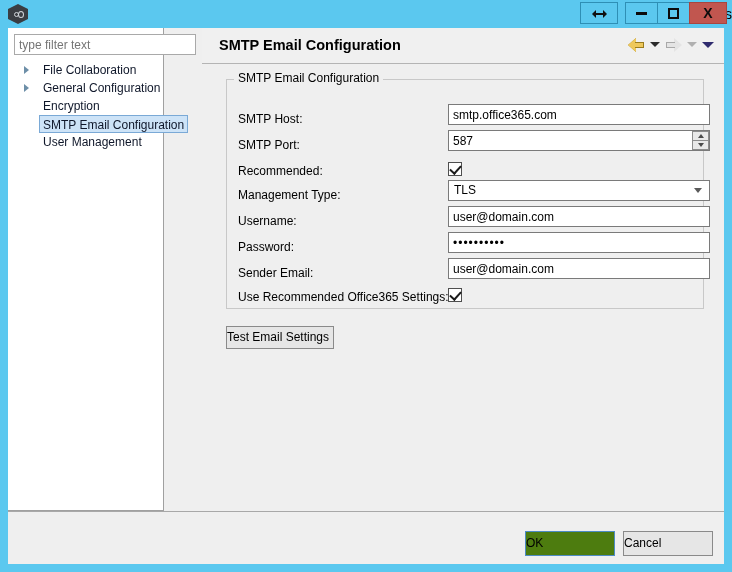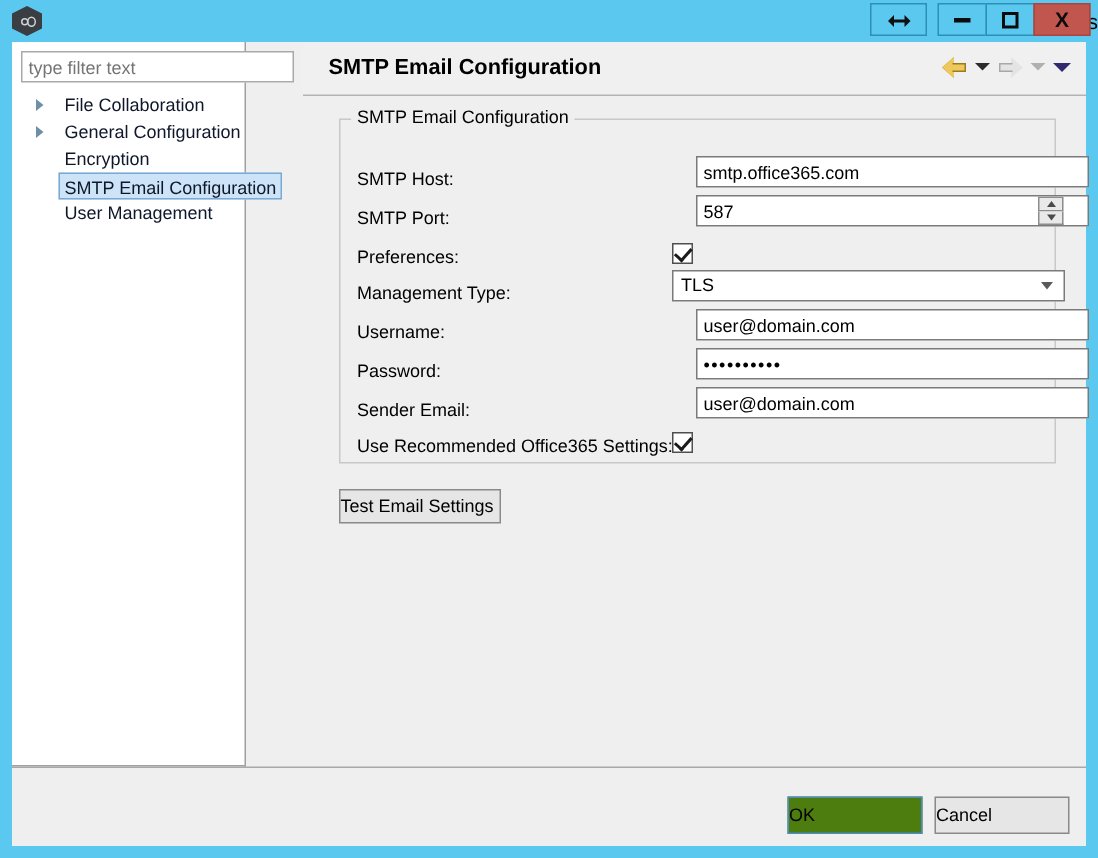--- a/index.html
+++ b/index.html
@@ -276,21 +276,20 @@
     left: 246px;
     width: 262px; height: 21px;
     box-sizing: border-box;
     border: 1px solid #7a7a7a;
     background: #ffffff;
     font-family: "Liberation Sans", sans-serif;
     font-size: 12px;
     color: #000;
     padding: 0 4px;
     outline: none;
-    margin-left: 16px;
   }
   .spinwrap {
     position: absolute;
     left: 246px;
     width: 262px; height: 21px;
   }
   .spinwrap .txt { left: 0; width: 262px; }
   .spin-btns {
     position: absolute;
     right: 1px; top: 1px;
@@ -489,21 +488,21 @@
         <div class="spin-btns">
           <div class="spin-btn">
             <span class="spin-up"></span>
           </div>
           <div class="spin-btn">
             <span class="spin-down"></span>
           </div>
         </div>
       </div>
 
-      <div class="field-label" style="top:135px">Preferences:</div>
+      <div class="field-label" style="top:135px">Recommended:</div>
       <div class="cbox" style="left:246px; top:134px">
         <span class="tick"></span>
       </div>
 
       <div class="field-label" style="top:159px">Management Type:</div>
       <div class="combo" style="top:152px">
         <span class="cval">TLS</span>
         <span class="carrow"></span>
       </div>
 

